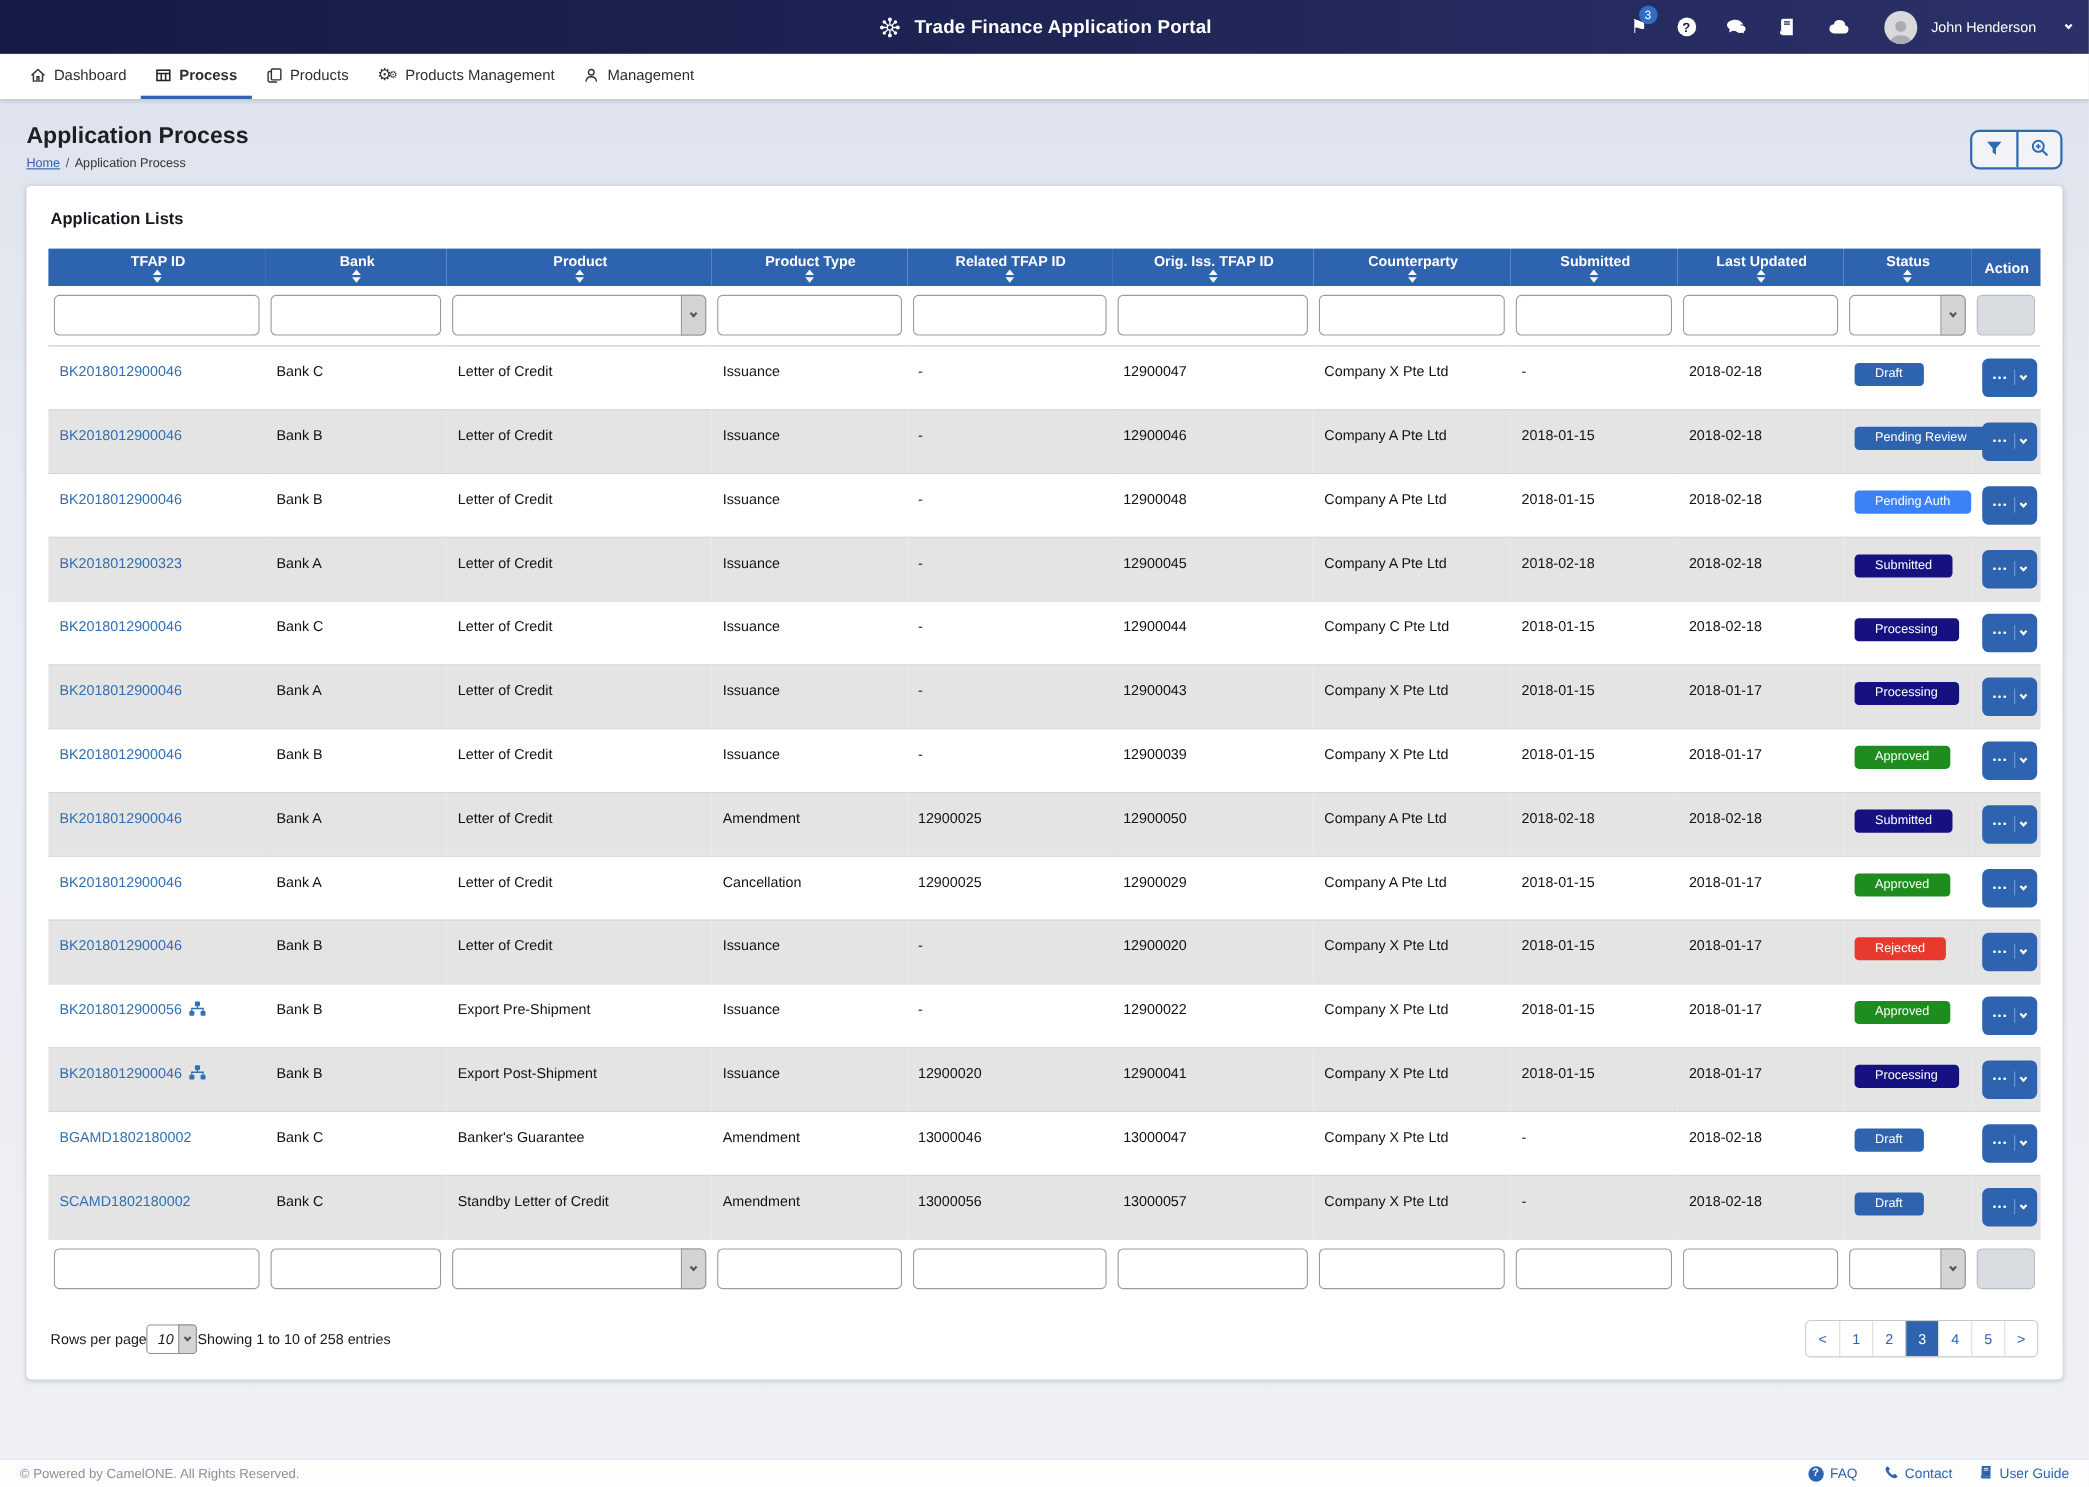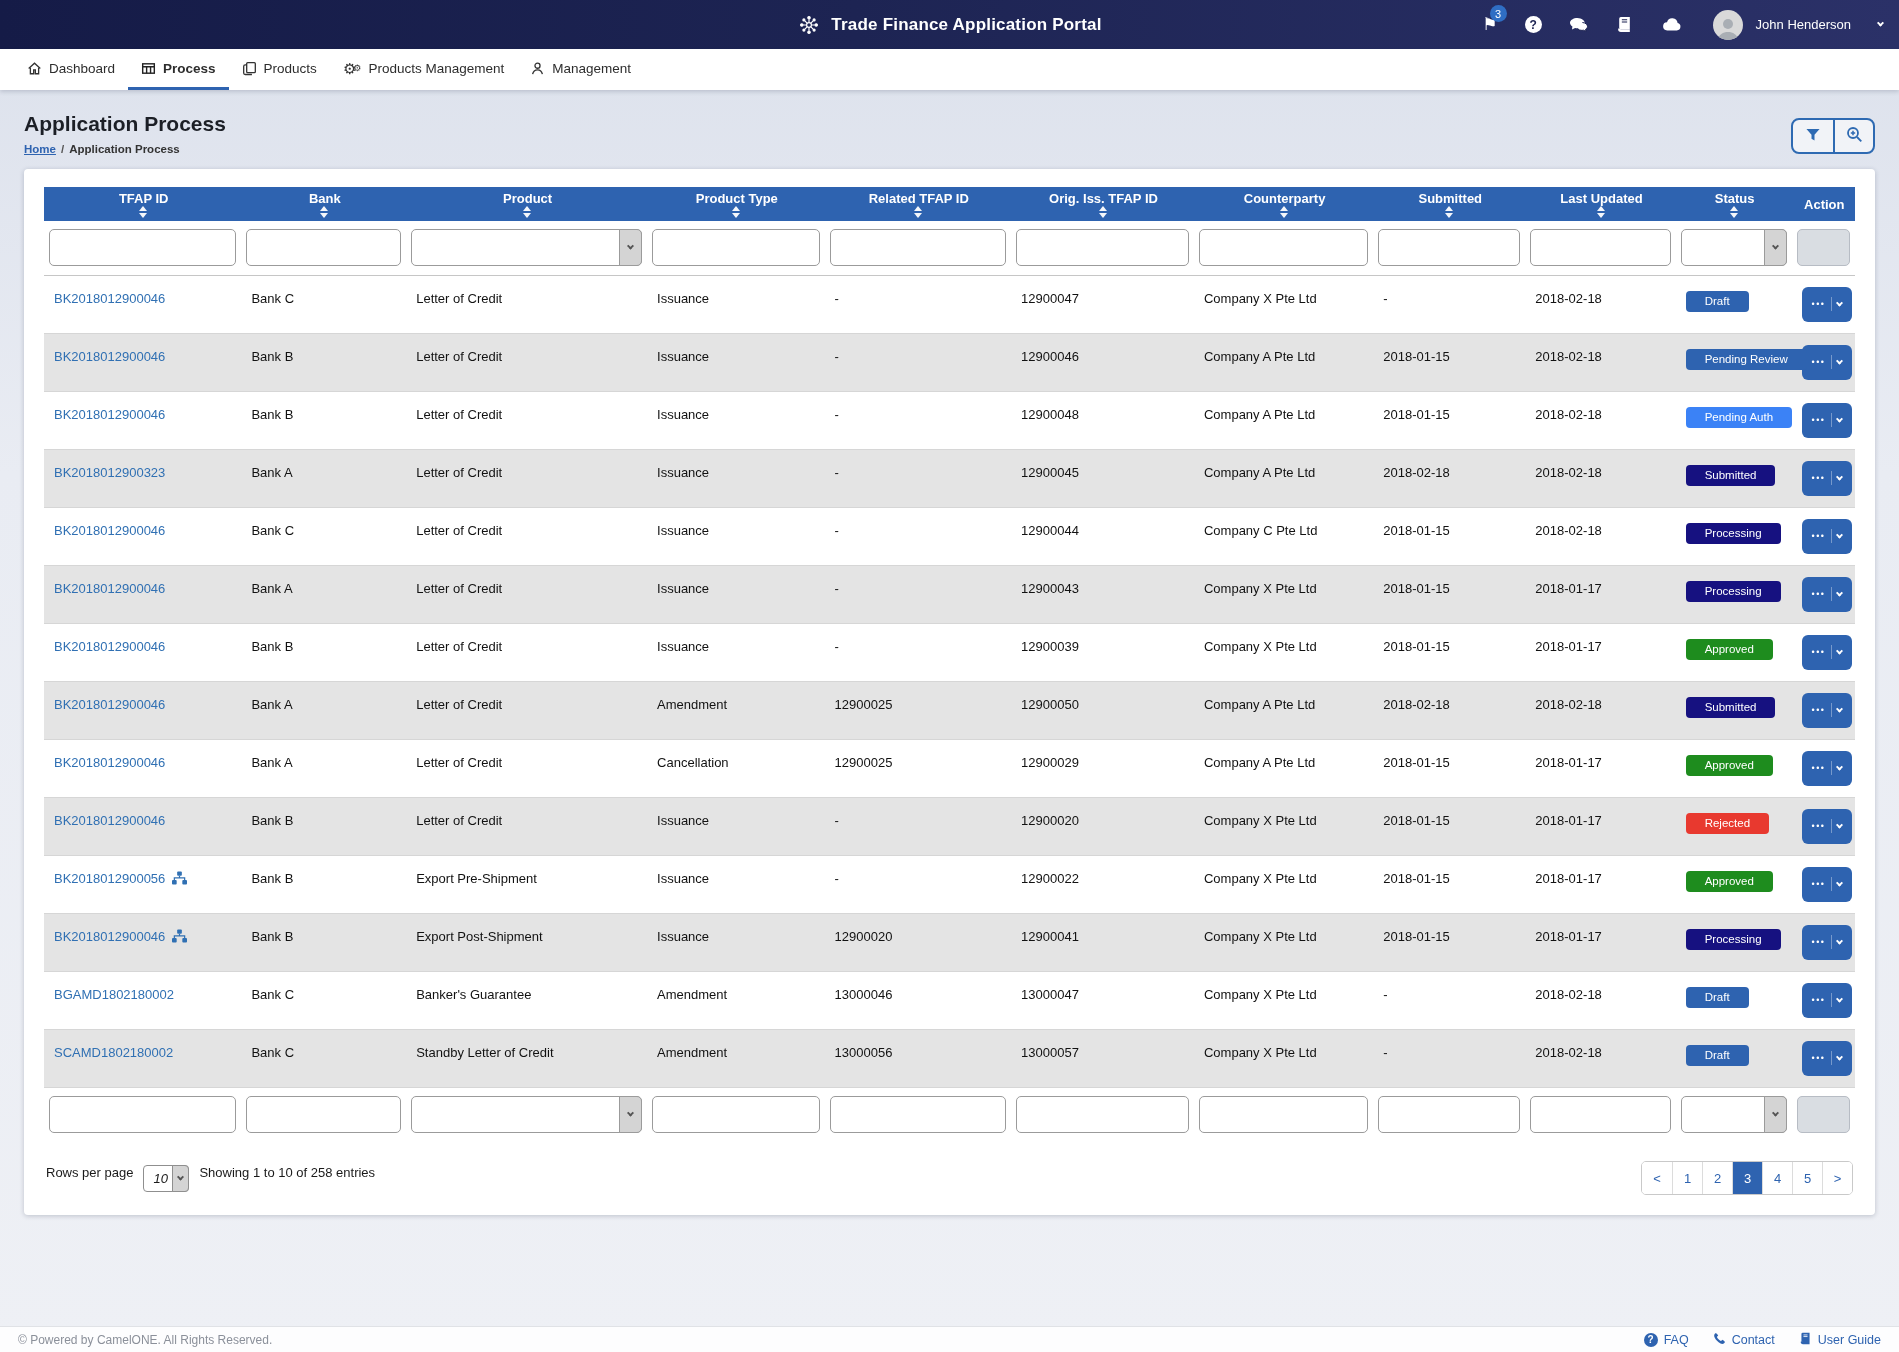--- a/index.html
+++ b/index.html
@@ -43,21 +43,21 @@
   }
   .nav-item{
     display:flex; align-items:center; gap:7px; padding:0 13px; font-size:13.5px; color:#2d2d2d;
     border-bottom:3px solid transparent; cursor:pointer; text-decoration:none;
   }
   .nav-item.active{ border-bottom-color:#2e63b0; font-weight:bold; }
   .nav-ico{ display:flex; align-items:center; color:#333; }
   
   .page-head{ padding:22px 24px 14px; display:flex; justify-content:space-between; align-items:flex-start; }
   .page-title{ font-size:21px; font-weight:bold; color:#1c1f26; margin:0 0 7px 0; }
-  .crumbs{ font-size:11.5px; color:#333;font-weight:bold; }
+  .crumbs{ font-size:11.5px; color:#333; }
   .crumbs a{ color:#2e63b0; text-decoration:underline; }
   .crumb-sep{ margin:0 5px; color:#555; }
   .head-tools{
     display:flex; height:36px; border:2px solid #2e6ab2; border-radius:8px; overflow:hidden;
     background:rgba(255,255,255,.55); margin-top:6px;
   }
   .tool-btn{ width:40px; display:flex; align-items:center; justify-content:center; color:#2e6ab2; cursor:pointer; background:transparent; border:none; }
   .tool-btn + .tool-btn{ border-left:2px solid #2e6ab2; }
   
   .content{ flex:1 1 auto; display:flex; flex-direction:column; }
@@ -96,21 +96,21 @@
   .tree-ico{ margin-left:7px; vertical-align:-2px; display:inline-block; }
   .badge{ display:inline-block; color:#fff; font-size:11.5px; padding:4px 19px 5px; border-radius:4px; white-space:nowrap; }
   .act-btn{
     width:50px; height:35px; background:#2e63b0; border-radius:6px; color:#fff; cursor:pointer;
     display:flex; align-items:center; justify-content:center; gap:5px; margin-top:-4px;
   }
   .act-dots{ font-size:9px; letter-spacing:1.5px; line-height:1; }
   .act-div{ width:1px; height:14px; background:rgba(255,255,255,.35); }
   
   .table-footer{ display:flex; justify-content:space-between; align-items:center; padding:20px 2px 2px; }
-  .tf-left{ display:flex; align-items:flex-start; gap:10px; font-size:13px; color:#1a1a1a; }
+  .tf-left{ display:flex; align-items:center; font-size:13px; color:#1a1a1a; }
   .mini-select{
     position:relative; width:46px; height:27px; border:1px solid #8f8f8f; border-radius:4px;
     background:#fff; font-size:13px; display:flex; align-items:center; padding-left:9px; cursor:pointer;font-style:italic;
   }
   .mini-select .f-sel-btn{
     position:absolute; top:-1px; right:-1px; bottom:-1px; width:17px; background:#d4d4d4;
     border:1px solid #8f8f8f; border-radius:0 4px 4px 0; display:flex; align-items:center; justify-content:center; color:#555;
   }
   .pager{ display:flex; border:1px solid #c9c9c9; border-radius:5px; overflow:hidden; }
   .pg-btn{
@@ -250,20 +250,21 @@
               <circle cx="7" cy="7" r="5"></circle>
               <path d="M11 11l4.3 4.3"></path>
               <path d="M4.8 7h4.4M7 4.8v4.4" stroke-width="1.5"></path>
             </svg>
         </span>
       </button>
     </div>
   </div>
 
   <div class="card">
+    <div class="card-title">Application Lists</div>
 
     <table>
       <colgroup>
         <col style="width:10.9%">
           <col style="width:9.1%">
           <col style="width:13.3%">
           <col style="width:9.8%">
         <col style="width:10.3%">
           <col style="width:10.1%">
           <col style="width:9.9%">

